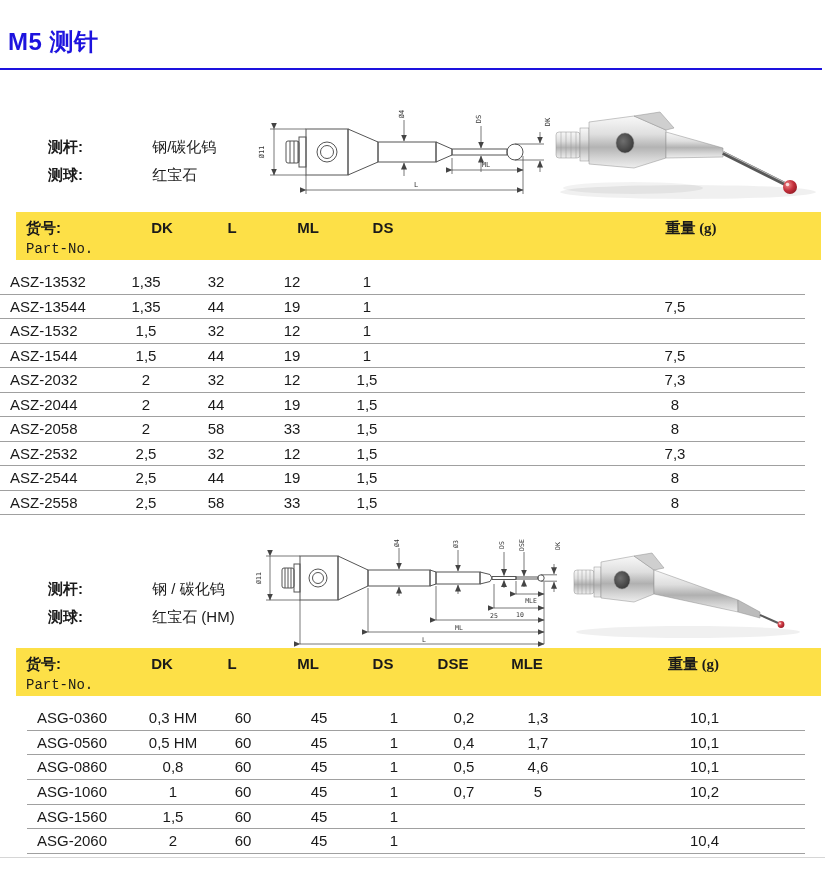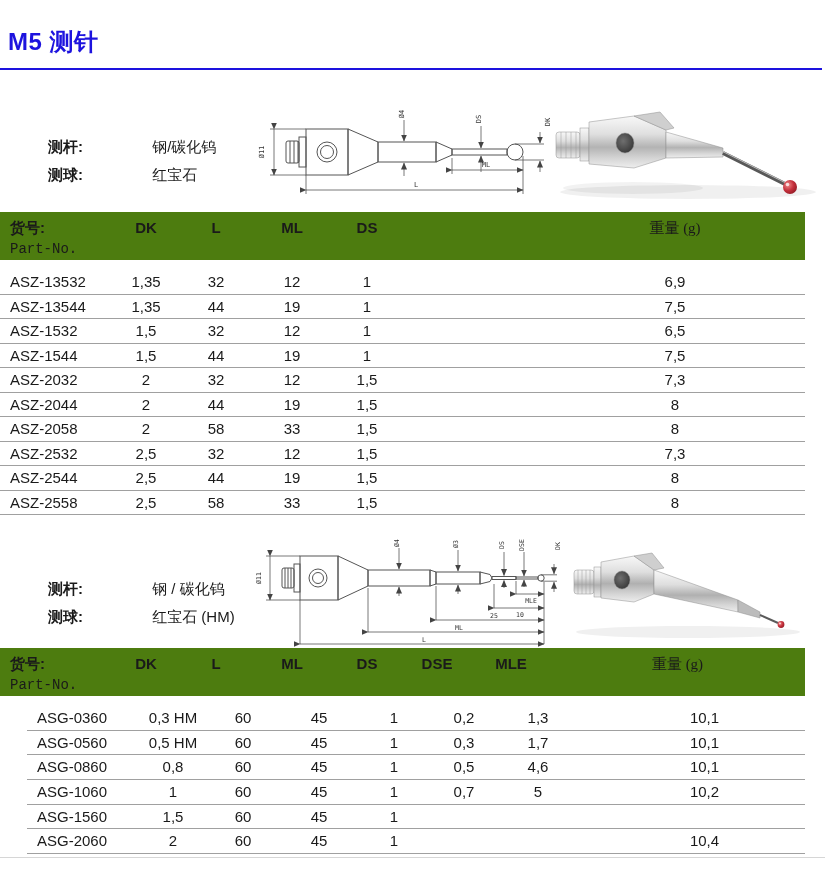--- a/index.html
+++ b/index.html
@@ -11,30 +11,30 @@
   
   .page-title{left:8px;top:26px;font-size:24px;color:#1d13de;letter-spacing:.5px;font-weight:bold;}
   .title-rule{left:0;top:68px;width:822px;height:2px;background:#1d13de;}
   
   .spec{left:8px;font-size:15px;height:22px;line-height:22px;margin-left:40px;}
   .spec-label{display:inline-block;width:100px;font-weight:bold;}
   .spec-value{display:inline-block;}
   
   .t1g{display:grid;grid-template-columns:112px 68px 72px 80px 70px 143px 260px;}
   .t2g{display:grid;grid-template-columns:112px 68px 72px 80px 70px 70px 78px 255px;}
-  .thead{left:0;width:805px;height:48px;background:#4d7c0f;padding-top:5px;box-sizing:border-box;}
+  .thead{left:16px;width:805px;height:48px;background:#fde047;padding-top:5px;box-sizing:border-box;}
   .thead-top{font-size:15px;height:22px;line-height:22px;}
   .part-sub{padding-left:10px;font-size:14px;line-height:20px;font-family:Liberation Mono, monospace;}
   .rows{left:0;width:805px;}
   .trow{height:24.5px;line-height:23.5px;border-bottom:1px solid #a0a0a0;font-size:15px;box-sizing:border-box;}
   .trow2{height:24.7px;margin-left:27px;}
   .cell.c{text-align:center;}
   .cell.p{padding-left:10px;text-align:left;}
   .bold{font-weight:bold;}
-  .serif{font-family:"Liberation Serif",serif;font-weight:normal;}
+  .serif{font-family:"Liberation Serif",serif;font-weight:bold;}
   .bottom-line{left:0;top:857px;width:825px;height:1px;background:#d6d6d6;}
   .diagram svg, .photo svg{display:block;}
   .dimtext{font-size:7px;fill:#333;font-family:"DejaVu Sans Mono","Liberation Mono",monospace;}
   .dimtext2{font-size:6.5px;fill:#333;font-family:"DejaVu Sans Mono","Liberation Mono",monospace;}
 </style>
 </head>
 <body>
 
 <div class="abs page-title">M5 测针</div>
 <div class="abs title-rule"></div>
@@ -155,39 +155,37 @@
 </div>
 
 <div class="abs rows" style="top:270px">
   <div class="trow t1g">
     <div class="cell p">ASZ-13532</div>
     <div class="cell c">1,35</div>
     <div class="cell c">32</div>
     <div class="cell c">12</div>
     <div class="cell c">1</div>
     <div class="cell sp"></div>
-    <div class="cell c">6,9</div>
   </div>
   <div class="trow t1g">
     <div class="cell p">ASZ-13544</div>
     <div class="cell c">1,35</div>
     <div class="cell c">44</div>
     <div class="cell c">19</div>
     <div class="cell c">1</div>
     <div class="cell sp"></div>
     <div class="cell c">7,5</div>
   </div>
   <div class="trow t1g">
     <div class="cell p">ASZ-1532</div>
     <div class="cell c">1,5</div>
     <div class="cell c">32</div>
     <div class="cell c">12</div>
     <div class="cell c">1</div>
     <div class="cell sp"></div>
-    <div class="cell c">6,5</div>
   </div>
   <div class="trow t1g">
     <div class="cell p">ASZ-1544</div>
     <div class="cell c">1,5</div>
     <div class="cell c">44</div>
     <div class="cell c">19</div>
     <div class="cell c">1</div>
     <div class="cell sp"></div>
     <div class="cell c">7,5</div>
   </div>
@@ -389,21 +387,21 @@
     <div class="cell c">0,2</div>
     <div class="cell c">1,3</div>
     <div class="cell c">10,1</div>
   </div>
   <div class="trow trow2 t2g">
     <div class="cell p">ASG-0560</div>
     <div class="cell c">0,5 HM</div>
     <div class="cell c">60</div>
     <div class="cell c">45</div>
     <div class="cell c">1</div>
-    <div class="cell c">0,3</div>
+    <div class="cell c">0,4</div>
     <div class="cell c">1,7</div>
     <div class="cell c">10,1</div>
   </div>
   <div class="trow trow2 t2g">
     <div class="cell p">ASG-0860</div>
     <div class="cell c">0,8</div>
     <div class="cell c">60</div>
     <div class="cell c">45</div>
     <div class="cell c">1</div>
     <div class="cell c">0,5</div>

